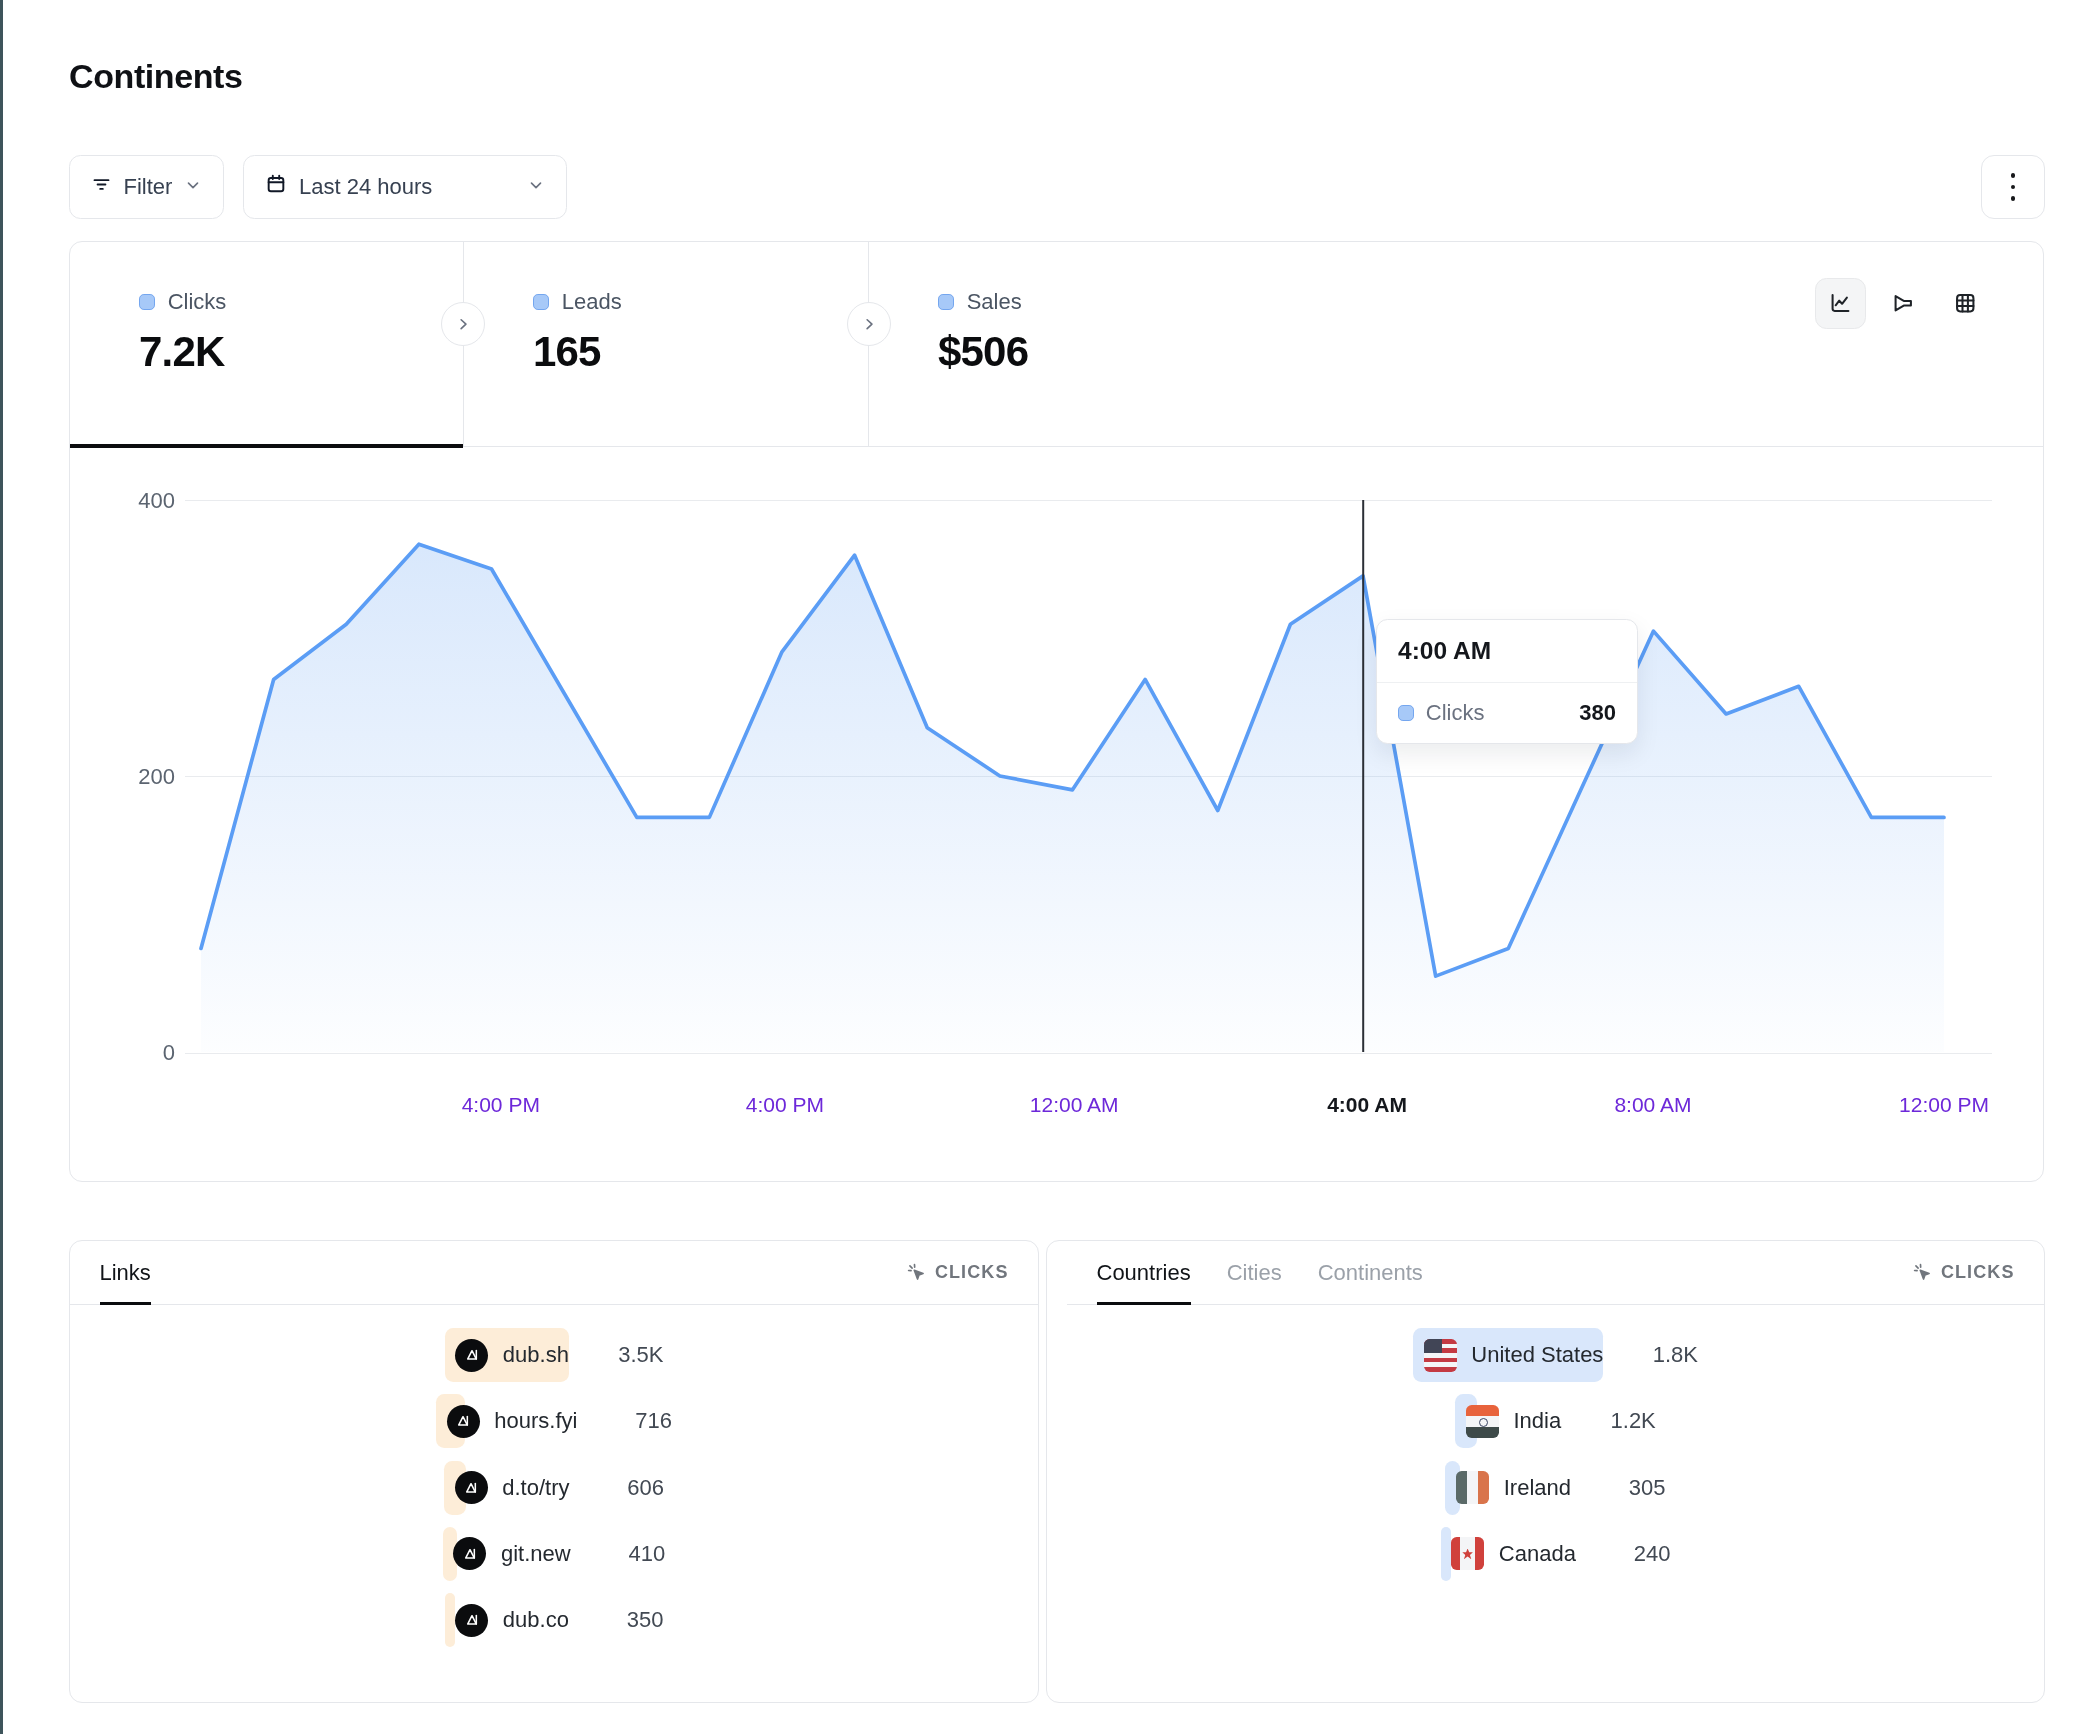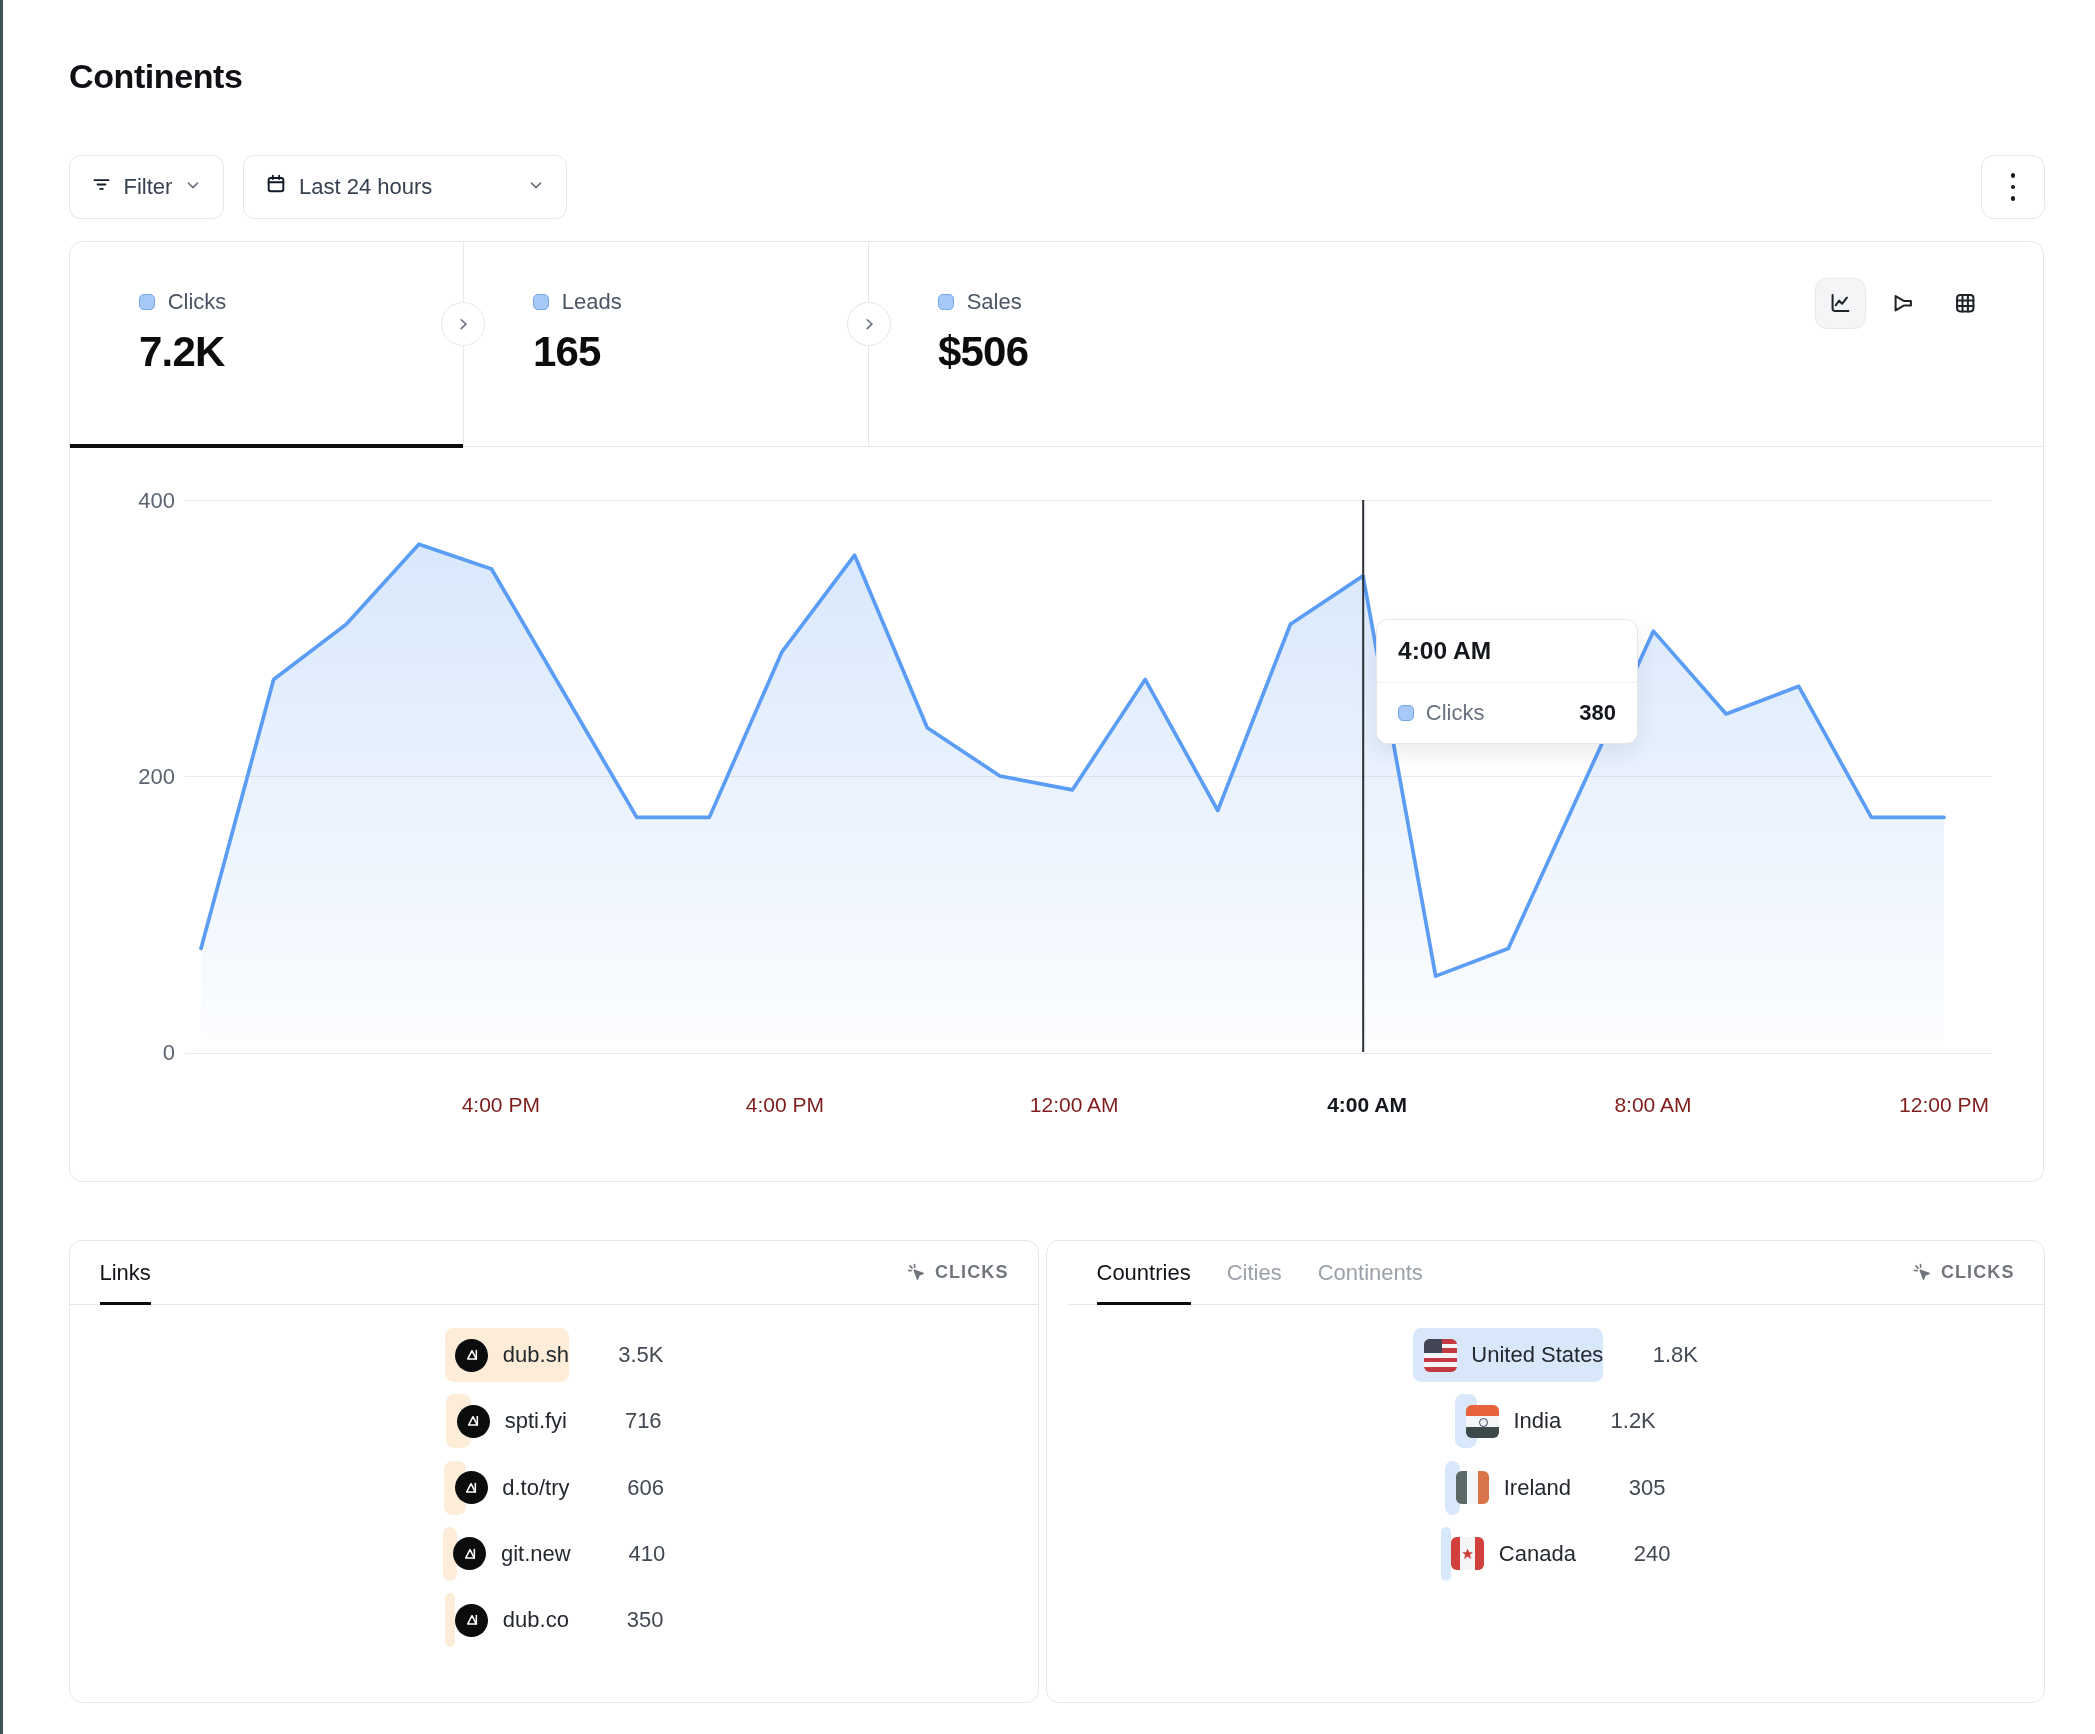--- a/index.html
+++ b/index.html
@@ -48,21 +48,21 @@
   .chart-section { position:relative; height:735px; }
   .gridline { position:absolute; left:115px; right:51px; height:1.2px; background:#e9ebee; }
   .gl-0 { top:53px; } .gl-1 { top:329px; } .gl-2 { top:606px; }
   .y-labels span { position:absolute; right:calc(100% - 105px); transform:translateY(-50%);
     font-size:22px; color:#5b6470; }
   .y-labels .y0 { top:54px; } .y-labels .y1 { top:330px; } .y-labels .y2 { top:606px; }
   .plot { position:absolute; left:131px; right:99px; top:53px; height:552px; }
   .plot svg.area { position:absolute; inset:0; width:100%; height:100%; overflow:visible; }
   .cursor-line { position:absolute; top:0; bottom:0; width:2px; background:#2b2f36; transform:translateX(-0.8px); }
   .x-labels { position:absolute; left:131px; right:99px; top:646px; height:33px; }
-  .x-labels span { position:absolute; transform:translateX(-50%); font-size:21px; color:#7f1d1d; white-space:nowrap; }
+  .x-labels span { position:absolute; transform:translateX(-50%); font-size:21px; color:#6d28d9; white-space:nowrap; }
   .x-labels span.hl { color:#14171c; font-weight:700; }
   .tooltip { position:absolute; top:119px; width:262px; background:#fff; border:1.2px solid #e5e7eb; border-radius:11.5px;
     box-shadow:0 9.8px 23px rgba(15,23,42,.08); z-index:3; }
   .tooltip-header { padding:17px 21px; font-size:24.5px; font-weight:600; color:#14171c; border-bottom:1.2px solid #eef0f2; }
   .tooltip-body { padding:17px 21px; display:flex; align-items:center; gap:12.3px; }
   .tooltip-body .t-label { font-size:22px; color:#6b7280; }
   .tooltip-body .t-value { margin-left:auto; font-size:22px; font-weight:700; color:#14171c; }
   .tooltip .legend-square { width:15.5px; height:15.5px; }
 
   
@@ -298,21 +298,21 @@
         <div class="row">
           <div class="bar-wrap">
               <div class="bar" style="width: 20.5%;"></div>
             <div class="row-content">
               <span class="avatar">
                   <svg width="18" height="18" viewBox="0 0 20 20" fill="none" stroke="#fff" stroke-width="1.7" stroke-linejoin="round">
                     <path d="M5.2 14.5 L10 5.2 L14.8 14.5 Z"></path>
                     <path d="M14.8 5 V14.5" stroke-linecap="round"></path>
                   </svg>
                 </span>
-              <span class="row-label">spti.fyi</span>
+              <span class="row-label">hours.fyi</span>
             </div>
           </div>
           <span class="row-value">716</span>
         </div>
 
         <div class="row">
           <div class="bar-wrap">
               <div class="bar" style="width: 17.3%;"></div>
             <div class="row-content">
               <span class="avatar">

